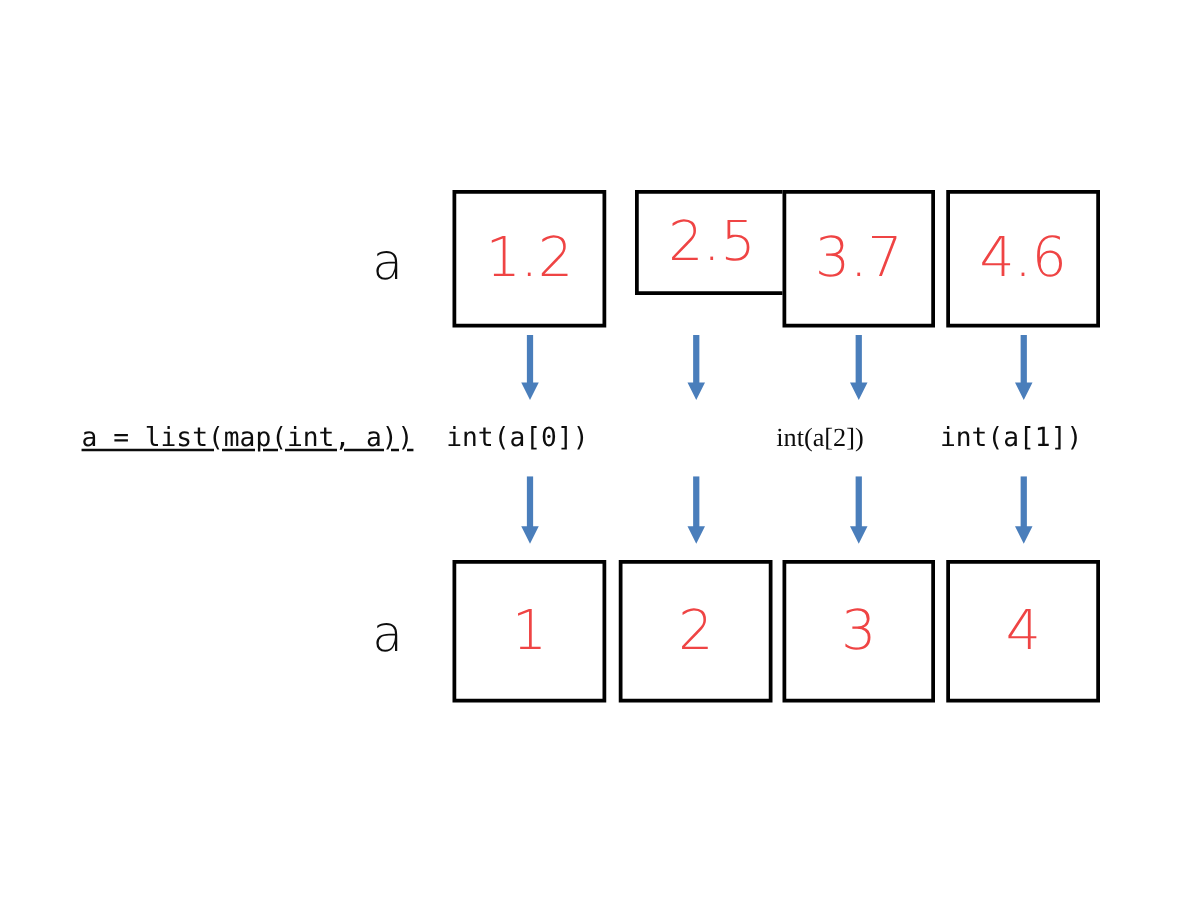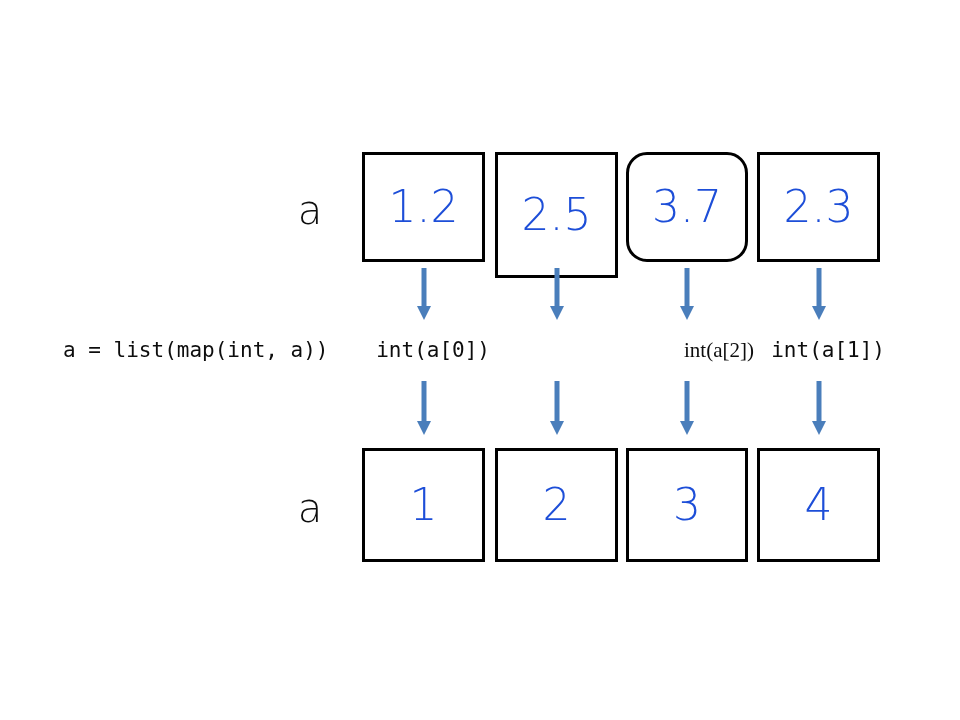--- a/index.html
+++ b/index.html
@@ -23,21 +23,21 @@
     border: 3px solid #000000;
     background: #ffffff;
     display: flex;
     align-items: center;
     justify-content: center;
   }
   .cell-value {
     font-family: "DejaVu Sans", sans-serif;
     font-size: 44px;
     font-weight: 300;
-    color: #1d4ed8;
+    color: #ef4444;
     line-height: 1;
     letter-spacing: 0px;
   }
 
   
   .var-label {
     position: absolute;
     font-family: "DejaVu Sans", sans-serif;
     font-size: 40px;
     font-weight: 300;
@@ -47,24 +47,25 @@
   }
 
   
   .code-label {
     position: absolute;
     font-family: "DejaVu Sans Mono", monospace;
     font-size: 21px;
     color: #0d0d0d;
     line-height: 1;
     white-space: pre;
-    text-align: right;
+    text-align: left;
   }
   .code-label.left {
-    text-align: left;
+    text-align: center;
+    text-decoration: underline;
   }
 
   
   .arrow {
     position: absolute;
   }
   .arrow svg {
     display: block;
   }
 </style>
@@ -72,30 +73,30 @@
 <body>
 
 <div id="canvas">
 
   <div class="var-label" style="left:288px; top:190px; width:44px;">a</div>
 
   <div class="cell" style="left:362px; top:152px; width:123px; height:110px;">
     <span class="cell-value">1.2</span>
   </div>
 
-  <div class="cell" style="left:495px; top:152px; width:123px; height:126px;">
+  <div class="cell" style="left:508px; top:152px; width:123px; height:84px;">
     <span class="cell-value">2.5</span>
   </div>
 
-  <div class="cell" style="left:626px; top:152px; width:122px; height:110px;border-radius:21px;">
+  <div class="cell" style="left:626px; top:152px; width:122px; height:110px;">
     <span class="cell-value">3.7</span>
   </div>
 
   <div class="cell" style="left:757px; top:152px; width:123px; height:110px;">
-    <span class="cell-value">2.3</span>
+    <span class="cell-value">4.6</span>
   </div>
 
   <div class="arrow" style="left:414px; top:268px;">
     <svg width="20" height="54" viewBox="0 0 20 54">
       <line x1="10" y1="0" x2="10" y2="40" stroke="#4A7EBB" stroke-width="5"></line>
       <polygon points="10,52 3,38 17,38" fill="#4A7EBB"></polygon>
     </svg>
   </div>
 
   <div class="arrow" style="left:547px; top:268px;">

